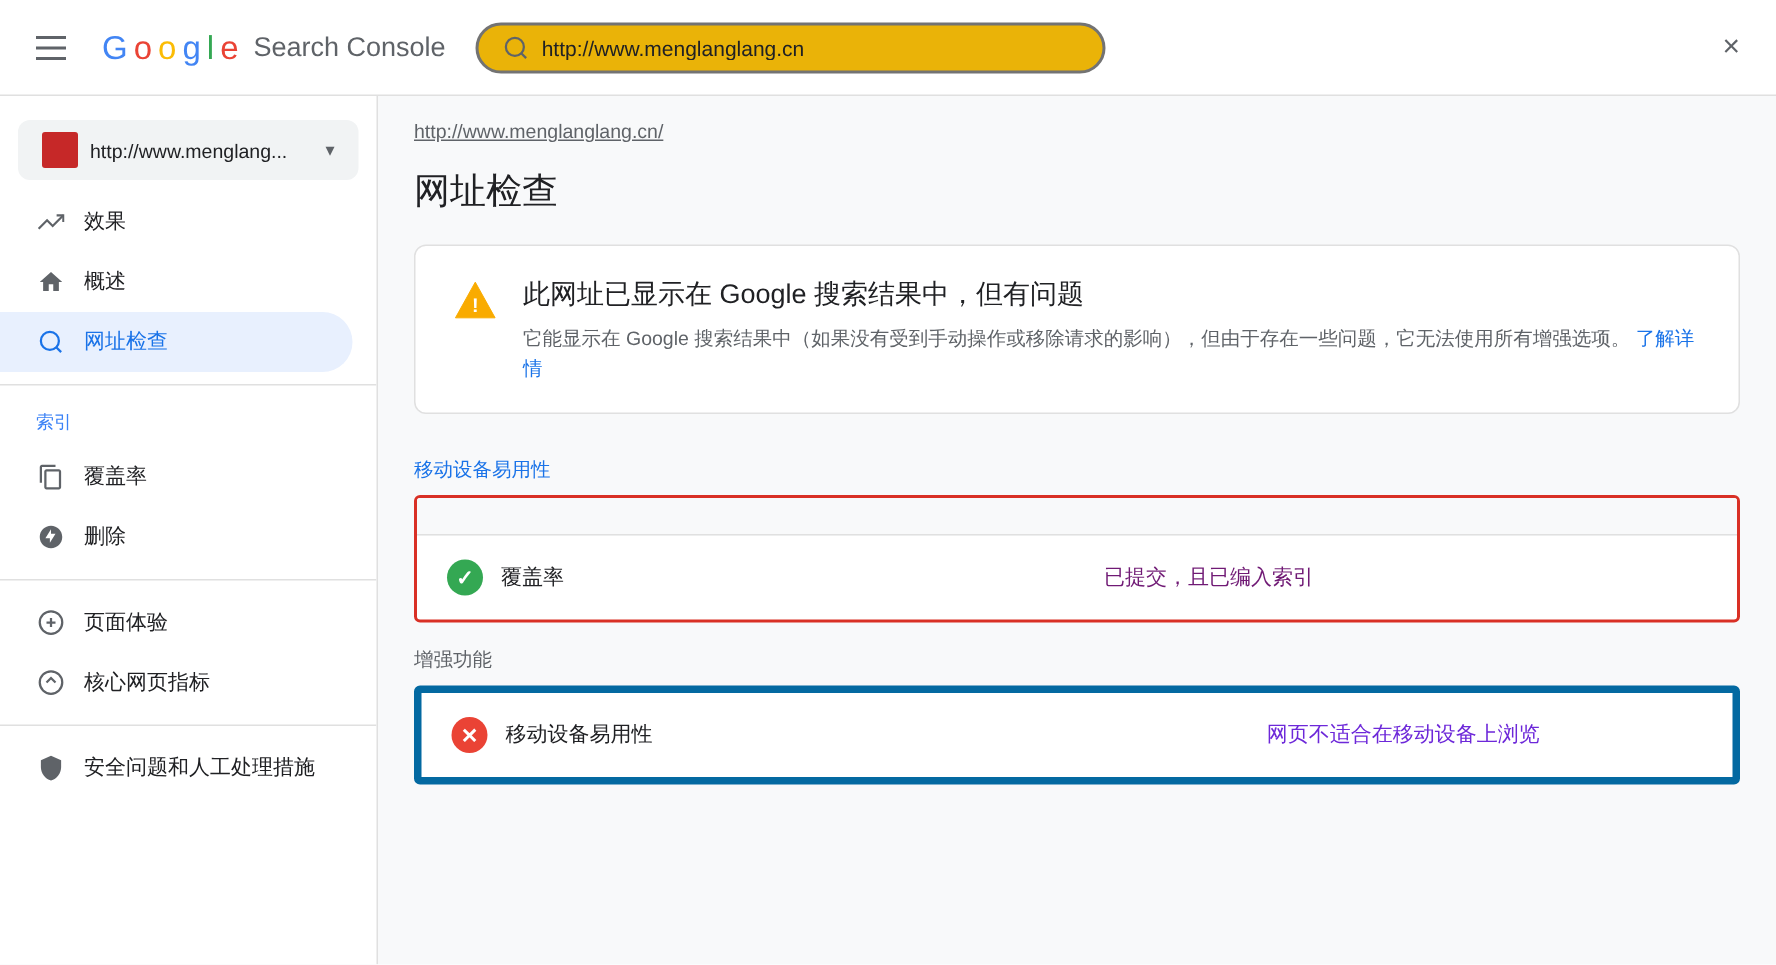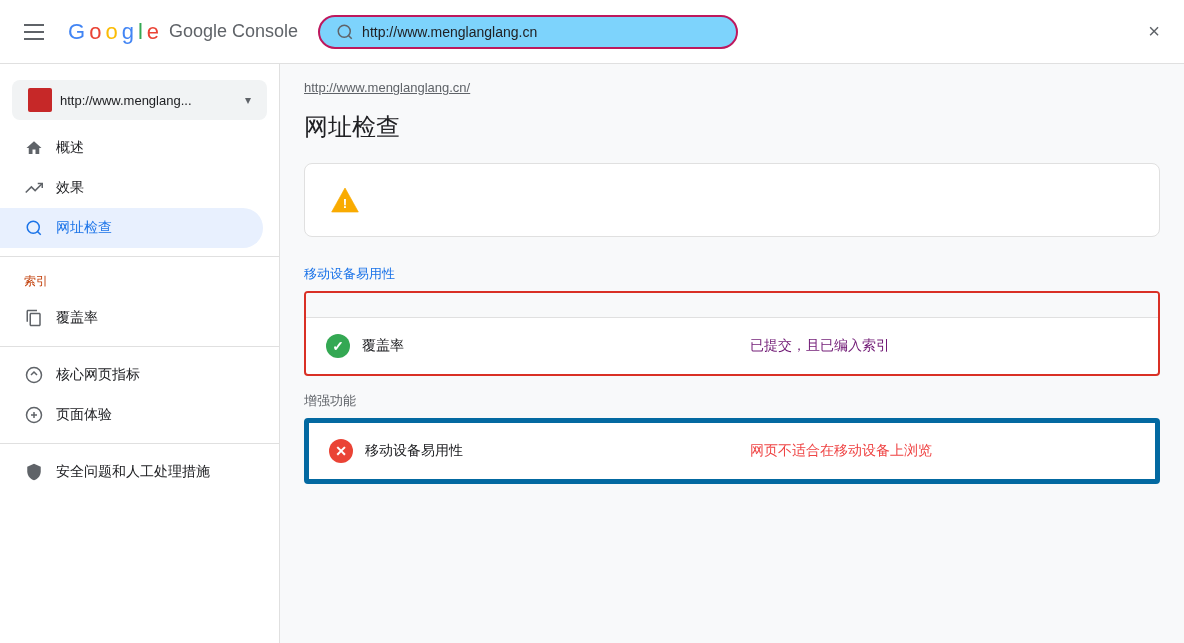--- a/index.html
+++ b/index.html
@@ -2,49 +2,49 @@
 <html><head>
   <meta charset="utf-8">
   <style>
     * { box-sizing: border-box; margin: 0; padding: 0; }
     body { font-family: 'Google Sans', Arial, sans-serif; background: #fff; color: #202124; font-size: 14px; }
 
     
     .app { display: flex; flex-direction: column; height: 643px; width: 1184px; overflow: hidden; }
     .topbar { display: flex; align-items: center; height: 64px; padding: 0 16px; border-bottom: 1px solid #e0e0e0; background: #fff; gap: 16px; flex-shrink: 0; }
     .main-area { display: flex; flex: 1; overflow: hidden; }
-    .sidebar { width: 280px; flex-shrink: 0; border-right: 1px solid #e0e0e0; overflow-y: auto; padding: 8px 0; background: #fff; }
+    .sidebar { width: 252px; flex-shrink: 0; border-right: 1px solid #e0e0e0; overflow-y: auto; padding: 8px 0; background: #fff; }
     .content { flex: 1; overflow-y: auto; padding: 0 24px 24px 24px; background: #f8f9fa; }
 
     
     .hamburger { cursor: pointer; display: flex; flex-direction: column; gap: 5px; padding: 8px; }
     .hamburger span { display: block; width: 20px; height: 2px; background: #5f6368; }
     .google-logo { display: flex; align-items: center; gap: 4px; font-size: 22px; font-weight: 400; margin-right: 4px; }
     .logo-g { color: #4285f4; }
     .logo-o1 { color: #ea4335; }
     .logo-o2 { color: #fbbc05; }
     .logo-g2 { color: #4285f4; }
     .logo-l { color: #34a853; }
     .logo-e { color: #ea4335; }
     .logo-text { color: #5f6368; font-size: 18px; margin-left: 6px; }
-    .search-bar { display: flex; align-items: center; border: 2px solid #be185d; border-radius: 24px; padding: 6px 16px; flex: 1; max-width: 420px; background: #7dd3fc; gap: 8px; }
+    .search-bar { display: flex; align-items: center; border: 2px solid #737373; border-radius: 24px; padding: 6px 16px; flex: 1; max-width: 420px; background: #eab308; gap: 8px; }
     .search-bar input { border: none; outline: none; font-size: 14px; flex: 1; color: #202124; background: transparent; }
     .search-icon-svg { color: #5f6368; flex-shrink: 0; }
     .close-btn { margin-left: auto; cursor: pointer; color: #5f6368; font-size: 20px; padding: 4px 8px; }
 
     
     .site-selector { display: flex; align-items: center; gap: 8px; padding: 8px 16px; margin: 8px 12px; background: #f1f3f4; border-radius: 8px; cursor: pointer; }
     .site-favicon { width: 24px; height: 24px; background: #c62828; border-radius: 2px; flex-shrink: 0; }
     .site-name { font-size: 13px; color: #202124; flex: 1; overflow: hidden; text-overflow: ellipsis; white-space: nowrap; }
     .site-dropdown { color: #5f6368; font-size: 12px; }
 
     .sidebar-section { margin: 8px 0; }
     .sidebar-item { display: flex; align-items: center; gap: 12px; padding: 10px 24px; cursor: pointer; color: #202124; font-size: 14px; border-radius: 0 24px 24px 0; margin-right: 16px; }
     .sidebar-item.active { background: #e8f0fe; color: #1a73e8; font-weight: 500; }
-    .sidebar-section-label { padding: 8px 24px; font-size: 12px; color: #c2410c; font-weight: 500; }
+    .sidebar-section-label { padding: 8px 24px; font-size: 12px; color: #3b82f6; font-weight: 500; }
     .sidebar-divider { border: none; border-top: 1px solid #e0e0e0; margin: 8px 0; }
     .sidebar-icon { width: 20px; height: 20px; display: flex; align-items: center; justify-content: center; flex-shrink: 0; }
 
     
     .breadcrumb { padding: 16px 0 8px; color: #5f6368; font-size: 13px; text-decoration: underline; }
     .page-title { font-size: 24px; font-weight: 400; color: #202124; margin: 8px 0 20px; }
 
     
     .status-card { background: #fff; border: 1px solid #e0e0e0; border-radius: 8px; padding: 20px 24px; margin-bottom: 16px; display: flex; align-items: flex-start; gap: 16px; }
     .status-title { font-size: 18px; font-weight: 500; color: #202124; margin-bottom: 8px; }
@@ -65,21 +65,21 @@
     .result-name { flex: 1; font-size: 14px; color: #202124; }
     .result-status { flex: 1; font-size: 14px; color: #701a75; }
 
     
     .section-label { font-size: 13px; color: #5f6368; margin: 16px 0 8px; }
     .enhancement-card { background: #fff; border: 5px solid #0369a1; border-radius: 4px; overflow: hidden; }
     .enhancement-row { display: flex; align-items: center; padding: 16px 20px; border-bottom: 1px solid #e0e0e0; }
     .enhancement-row:last-child { border-bottom: none; }
     .enhancement-icon { width: 24px; height: 24px; flex-shrink: 0; margin-right: 12px; }
     .enhancement-name { flex: 1; font-size: 14px; color: #202124; }
-    .enhancement-status { flex: 1; font-size: 14px; color: #ef4444; }
+    .enhancement-status { flex: 1; font-size: 14px; color: #6d28d9; text-align: center; }
 
     
     .check-circle { width: 24px; height: 24px; border-radius: 50%; background: #34a853; display: flex; align-items: center; justify-content: center; }
     .check-circle::after { content: '✓'; color: white; font-size: 14px; font-weight: bold; }
     .error-circle { width: 24px; height: 24px; border-radius: 50%; background: #ea4335; display: flex; align-items: center; justify-content: center; }
     .error-circle::after { content: '✕'; color: white; font-size: 14px; font-weight: bold; }
 
     
     .warn-icon { width: 32px; height: 32px; }
 
@@ -98,21 +98,21 @@
         <span></span>
         <span></span>
     </div>
     <div class="google-logo">
       <span class="logo-g">G</span>
         <span class="logo-o1">o</span>
         <span class="logo-o2">o</span>
         <span class="logo-g2">g</span>
         <span class="logo-l">l</span>
         <span class="logo-e">e</span>
-      <span class="logo-text">Google Console</span>
+      <span class="logo-text">Search Console</span>
     </div>
     <div class="search-bar">
       <svg class="search-icon-svg" width="18" height="18" viewBox="0 0 24 24" fill="none" stroke="#5f6368" stroke-width="2">
         <circle cx="11" cy="11" r="8"></circle>
           <line x1="21" y1="21" x2="16.65" y2="16.65"></line>
       </svg>
       <input type="text" value="http://www.menglanglang.cn" style="">
     </div>
     <div class="close-btn">×</div>
   </div>
@@ -123,35 +123,35 @@
 
       <div class="site-selector">
         <div class="site-favicon"></div>
         <span class="site-name">http://www.menglang...</span>
         <span class="site-dropdown">▾</span>
       </div>
 
       <div class="sidebar-section">
         <div class="sidebar-item">
           <div class="sidebar-icon">
-            <svg width="18" height="18" viewBox="0 0 24 24" fill="#5f6368">
-                <path d="M10 20v-6h4v6h5v-8h3L12 3 2 12h3v8z"></path>
-              </svg>
-          </div>
-          <span>概述</span>
-        </div>
-        <div class="sidebar-item">
-          <div class="sidebar-icon">
             <svg width="18" height="18" viewBox="0 0 24 24" fill="none" stroke="#5f6368" stroke-width="2">
                 <polyline points="23 6 13.5 15.5 8.5 10.5 1 18"></polyline>
                 <polyline points="17 6 23 6 23 12"></polyline>
               </svg>
           </div>
           <span>效果</span>
         </div>
+        <div class="sidebar-item">
+          <div class="sidebar-icon">
+            <svg width="18" height="18" viewBox="0 0 24 24" fill="#5f6368">
+                <path d="M10 20v-6h4v6h5v-8h3L12 3 2 12h3v8z"></path>
+              </svg>
+          </div>
+          <span>概述</span>
+        </div>
         <div class="sidebar-item active">
           <div class="sidebar-icon">
             <svg width="18" height="18" viewBox="0 0 24 24" fill="none" stroke="#1a73e8" stroke-width="2">
                 <circle cx="11" cy="11" r="8"></circle>
                 <line x1="21" y1="21" x2="16.65" y2="16.65"></line>
               </svg>
           </div>
           <span>网址检查</span>
         </div>
       </div>
@@ -161,43 +161,51 @@
       <div class="sidebar-section">
         <div class="sidebar-section-label">索引</div>
         <div class="sidebar-item">
           <div class="sidebar-icon">
             <svg width="18" height="18" viewBox="0 0 24 24" fill="#5f6368">
                 <path d="M16 1H4c-1.1 0-2 .9-2 2v14h2V3h12V1zm3 4H8c-1.1 0-2 .9-2 2v14c0 1.1.9 2 2 2h11c1.1 0 2-.9 2-2V7c0-1.1-.9-2-2-2zm0 16H8V7h11v14z"></path>
               </svg>
           </div>
           <span>覆盖率</span>
         </div>
+        <div class="sidebar-item">
+          <div class="sidebar-icon">
+            <svg width="18" height="18" viewBox="0 0 24 24" fill="#5f6368">
+                <path d="M12 2C6.48 2 2 6.48 2 12s4.48 10 10 10 10-4.48 10-10S17.52 2 12 2zm-1 15v-4H7l5-8v4h4l-5 8z"></path>
+              </svg>
+          </div>
+          <span>删除</span>
+        </div>
       </div>
 
       <hr class="sidebar-divider">
 
       <div class="sidebar-section">
+        <div class="sidebar-item">
+          <div class="sidebar-icon">
+            <svg width="18" height="18" viewBox="0 0 24 24" fill="#5f6368">
+                <circle cx="12" cy="12" r="10" stroke="#5f6368" stroke-width="2" fill="none"></circle>
+                <line x1="12" y1="8" x2="12" y2="16" stroke="#5f6368" stroke-width="2"></line>
+                <line x1="8" y1="12" x2="16" y2="12" stroke="#5f6368" stroke-width="2"></line>
+              </svg>
+          </div>
+          <span>页面体验</span>
+        </div>
         <div class="sidebar-item">
           <div class="sidebar-icon">
             <svg width="18" height="18" viewBox="0 0 24 24" fill="none" stroke="#5f6368" stroke-width="2">
                 <circle cx="12" cy="12" r="10"></circle>
                 <polyline points="8 12 12 8 16 12"></polyline>
               </svg>
           </div>
           <span>核心网页指标</span>
-        </div>
-        <div class="sidebar-item">
-          <div class="sidebar-icon">
-            <svg width="18" height="18" viewBox="0 0 24 24" fill="#5f6368">
-                <circle cx="12" cy="12" r="10" stroke="#5f6368" stroke-width="2" fill="none"></circle>
-                <line x1="12" y1="8" x2="12" y2="16" stroke="#5f6368" stroke-width="2"></line>
-                <line x1="8" y1="12" x2="16" y2="12" stroke="#5f6368" stroke-width="2"></line>
-              </svg>
-          </div>
-          <span>页面体验</span>
         </div>
       </div>
 
       <hr class="sidebar-divider">
 
       <div class="sidebar-section">
         <div class="sidebar-item">
           <div class="sidebar-icon">
             <svg width="18" height="18" viewBox="0 0 24 24" fill="#5f6368">
                 <path d="M12 1L3 5v6c0 5.55 3.84 10.74 9 12 5.16-1.26 9-6.45 9-12V5l-9-4z"></path>
@@ -210,20 +218,27 @@
 
     <div class="content">
       <div class="breadcrumb">http://www.menglanglang.cn/</div>
       <div class="page-title">网址检查</div>
 
       <div class="status-card">
         <svg class="warn-icon" viewBox="0 0 48 48" width="40" height="40">
           <polygon points="24,6 44,42 4,42" fill="#f9ab00" stroke="#f9ab00" stroke-linejoin="round"></polygon>
           <text x="24" y="36" text-anchor="middle" font-size="20" font-weight="bold" fill="white">!</text>
         </svg>
+        <div>
+          <div class="status-title">此网址已显示在 Google 搜索结果中，但有问题</div>
+          <div class="status-desc">
+            <span>它能显示在 Google 搜索结果中（如果没有受到手动操作或移除请求的影响），但由于存在一些问题，它无法使用所有增强选项。</span>
+            <a href="#" class="status-link">了解详情</a>
+          </div>
+        </div>
       </div>
 
       <div class="view-crawled">
         <a href="#">移动设备易用性</a>
       </div>
 
       <div class="results-area">
         <div class="results-header-row">
           <div class="results-header-col"></div>
           <div class="results-header-col"></div>

